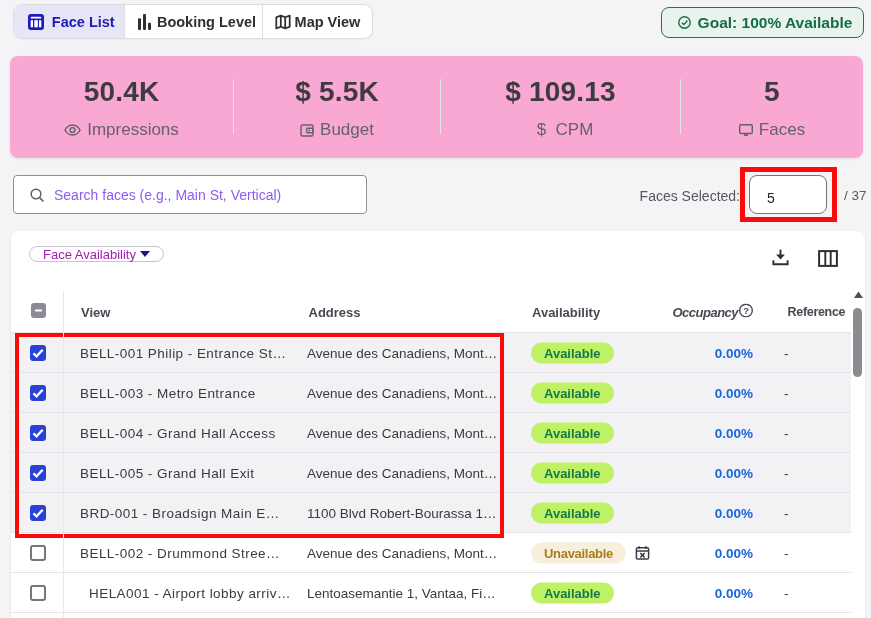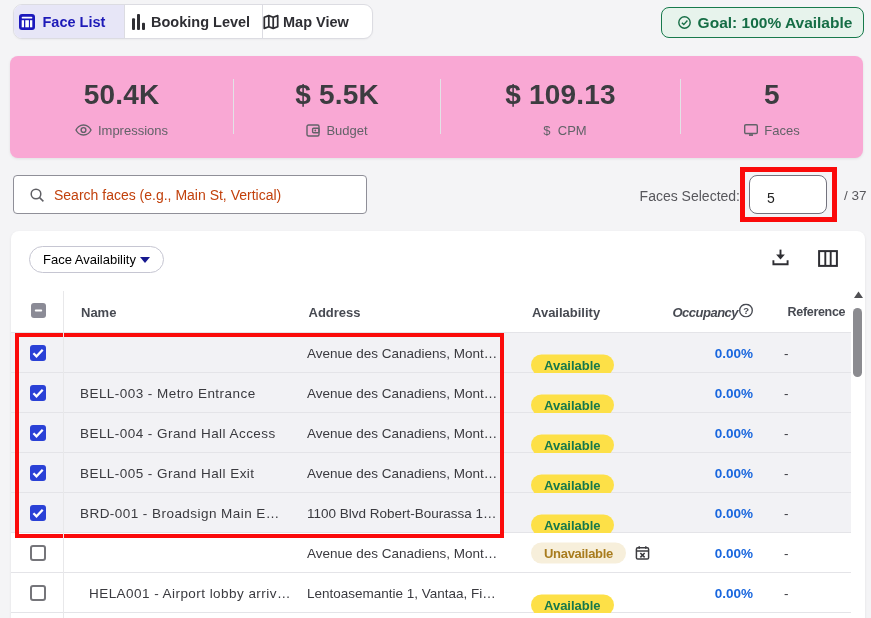--- a/index.html
+++ b/index.html
@@ -5,82 +5,82 @@
   * { margin:0; padding:0; box-sizing:border-box; }
   html,body { width:871px; height:618px; overflow:hidden; }
   body { background:#f4f4f6; font-family:"Liberation Sans", sans-serif; position:relative; }
   .abs { position:absolute; }
   .tab span, .goal span, .lab span, .search span { display:flex; align-items:center; }
 
   
   .tabs { left:13px; top:4px; height:35px; display:flex; background:#fff;
           border:1px solid #dcdce2; border-radius:9px; overflow:hidden;
           box-shadow:0 1px 2px rgba(0,0,0,0.04); }
-  .tab { display:flex; align-items:center; justify-content:flex-start; gap:7.5px;
+  .tab { display:flex; align-items:center; justify-content:center; gap:7.5px;
          font-size:14.5px; font-weight:600; color:#2e2e33; }
   .tab + .tab { border-left:1px solid #dcdce2; }
   .tab1 { width:110px; background:#e7e6f7; color:#1d1ab8; padding-left:5px; }
   .tab2 { width:110px; gap:4px; }
   .tab3 { width:138px; gap:6px; padding-left:7px; }
 
   
   .goal { left:661px; top:7px; width:203px; height:31px; background:#e7f3ec;
           border:1.5px solid #177a4c; border-radius:8px; display:flex;
           align-items:center; justify-content:center; gap:7px; padding-left:5px;
           color:#156d45; font-size:15.5px; font-weight:700; }
 
   
   .stats { left:10px; top:56px; width:853px; height:102px; background:#f9a8d4;
            border-radius:8px; box-shadow:0 1px 3px rgba(0,0,0,0.08); display:flex;text-align:center; }
   .stat { position:relative; display:flex; flex-direction:column; align-items:center;
           justify-content:center; padding-top:2px; }
   .stat .val { font-size:28px; font-weight:700; color:#3c3c40; letter-spacing:0.2px; }
-  .stat .lab { margin-top:12px; font-size:13px; color:#626268; display:flex;
+  .stat .lab { margin-top:12px; font-size:17px; color:#626268; display:flex;
                align-items:center; gap:6px; }
   .sdiv { width:1px; background:#e2e2e6; margin:23px 0 24px 0; }
 
   
   .search { left:13px; top:175px; width:354px; height:39px; background:#fff;
             border:1px solid #8f8f98; border-radius:4px; display:flex;
-            align-items:center; padding-left:15px; gap:9px; color:#c2410c;
+            align-items:center; padding-left:15px; gap:9px; color:#8b5cf6;
             font-size:14px; }
   .fsel { top:188px; left:560px; width:180px; text-align:right; font-size:14px; color:#57575c; }
   .redbox1 { left:740px; top:167px; width:97px; height:55px; border:5px solid #fb0a0a; }
   .numinput { left:749px; top:175px; width:78px; height:39px; background:#fff;
               border:1px solid #73737e; border-radius:8px; display:flex;
               align-items:center; padding-left:17px; padding-top:6px; font-size:14px; color:#222; }
   .of37 { top:188px; left:844px; font-size:13.5px; color:#57575c; }
 
   
   .card { left:11px; top:231px; width:854px; height:387px; background:#fff;
           border-radius:8px 8px 0 0; box-shadow:0 1px 3px rgba(0,0,0,0.08); }
-  .chip-fa { left:29px; top:246px; height:27px; border:1px solid #c6c6d2;
+  .chip-fa { left:29px; top:246px; height:16px; border:1px solid #c6c6d2;
              border-radius:14px; background:#fff; display:flex; align-items:center;
-             padding:0 13px; gap:4px; font-size:13px; color:#000000; }
+             padding:0 13px; gap:4px; font-size:13px; color:#a21caf; }
   .caret { width:0; height:0; border-left:5px solid transparent;
            border-right:5px solid transparent; border-top:6px solid #16188f; }
 
   .table { left:11px; top:291px; width:840px; overflow:hidden; }
   .hdr { height:42px; position:relative; font-weight:700; font-size:13px; color:#474a52;
          border-bottom:1px solid #e4e4e8; }
   .row { height:40px; position:relative; font-size:13.5px; color:#3a3a3f;
          border-bottom:1px solid #e4e4e8; background:#fff; }
   .row.sel { background:#f2f2f5; }
   .cell { position:absolute; top:20px; transform:translateY(-50%); white-space:nowrap; }
   .hdr .cell { top:21px; }
   .colline { left:63px; top:291px; width:1px; height:327px; background:#e8e8ea; z-index:5; }
   .cb { position:absolute; left:19px; top:12px; width:16px; height:16px; border-radius:3px; }
   .cb.on { background:#2a41d6; }
   .cb.off { background:#fff; border:2px solid #75757a; }
   .cb.ind { background:#8b8b96; left:19.5px; top:12px; width:15px; height:15px; }
   .cb svg { position:absolute; left:0; top:0; }
   .avail { position:absolute; left:520px; top:20px; transform:translateY(-50%);
            height:21px; border-radius:10.5px; padding:0 13px; display:flex;
            align-items:center; font-size:13px; font-weight:700; }
-  .avail.a { background:#fde047; color:#17784c;margin-top:12px; }
+  .avail.a { background:#bef264; color:#17784c; }
   .avail.u { background:#f7efdb; color:#a87c1e; letter-spacing:-0.3px; }
   .occ { position:absolute; right:98px; top:20px; transform:translateY(-50%);
          font-size:13.5px; font-weight:700; color:#1866de; }
   .ref { position:absolute; left:773px; top:20px; transform:translateY(-50%); color:#3a3a3f; }
 
   .redbox2 { left:15px; top:333px; width:489px; height:205px; border:4.5px solid #fb0a0a; }
 
   
   .sbar { left:852px; top:291px; width:13px; height:327px; background:#fff; }
   .sthumb { position:absolute; left:0.5px; top:16.5px; width:9.5px; height:69px;
@@ -184,37 +184,38 @@
       <line x1="12.7" y1="1.5" x2="12.7" y2="15.5" stroke="#2e2e33" stroke-width="1.9"></line>
     </svg></div>
 
 <div class="abs table">
   <div class="hdr">
     <span class="cb ind">
         <svg width="15" height="15" viewBox="0 0 15 15">
           <rect x="3.8" y="6.6" width="7.4" height="1.9" rx="0.95" fill="#fff"></rect>
         </svg>
       </span>
-    <span class="cell" style="left:70px;">Name</span>
+    <span class="cell" style="left:70px;">View</span>
     <span class="cell" style="left:297.5px;">Address</span>
     <span class="cell" style="left:521px;">Availability</span>
     <span class="cell" style="left:661.5px; letter-spacing:-0.5px;font-style:italic;">Occupancy</span>
     <span class="cell" style="left:727.5px; top:21px;" id="ic-q"><svg width="14" height="14" viewBox="0 0 14 14">
           <circle cx="7" cy="7" r="6.3" stroke="#474a52" stroke-width="1.35" fill="none"></circle>
           <text x="7.1" y="10.6" font-size="9.5" font-weight="700" fill="#474a52" text-anchor="middle" font-family="Liberation Sans">?</text>
         </svg></span>
     <span class="cell" style="left:776.5px; width:58px; overflow:hidden; font-size:12.5px; letter-spacing:-0.3px;">Reference Id</span>
   </div>
   <div id="rows">
       <div class="row sel">
         <span class="cb on">
           <svg width="16" height="16" viewBox="0 0 16 16">
             <path d="M3.4 8.2 L6.5 11.3 L12.7 4.8" stroke="#fff" stroke-width="2.3" fill="none"></path>
           </svg>
         </span>
+        <span class="cell" style="left:69px; letter-spacing:0.45px;">BELL-001 Philip - Entrance St…</span>
         <span class="cell" style="left:296px;">Avenue des Canadiens, Mont…</span>
         <span class="avail a">Available</span>
         <span class="occ">0.00%</span>
         <span class="ref">-</span>
       </div>
       <div class="row sel">
         <span class="cb on">
           <svg width="16" height="16" viewBox="0 0 16 16">
             <path d="M3.4 8.2 L6.5 11.3 L12.7 4.8" stroke="#fff" stroke-width="2.3" fill="none"></path>
           </svg>
@@ -256,20 +257,21 @@
           </svg>
         </span>
         <span class="cell" style="left:69px; letter-spacing:0.45px;">BRD-001 - Broadsign Main E…</span>
         <span class="cell" style="left:296px;">1100 Blvd Robert-Bourassa 1…</span>
         <span class="avail a">Available</span>
         <span class="occ">0.00%</span>
         <span class="ref">-</span>
       </div>
       <div class="row">
         <span class="cb off"></span>
+        <span class="cell" style="left:69px; letter-spacing:0.45px;">BELL-002 - Drummond Stree…</span>
         <span class="cell" style="left:296px;">Avenue des Canadiens, Mont…</span>
         <span class="avail u">Unavailable<svg width="15" height="15" viewBox="0 0 16 16" style="position:absolute; left:104px; top:3px;">
             <rect x="1.5" y="2.5" width="13" height="12" rx="1.5" stroke="#3c3c40" stroke-width="1.6" fill="none"></rect>
             <line x1="1.5" y1="5.8" x2="14.5" y2="5.8" stroke="#3c3c40" stroke-width="1.6"></line>
             <line x1="4.5" y1="0.8" x2="4.5" y2="3.4" stroke="#3c3c40" stroke-width="1.6"></line>
             <line x1="11.5" y1="0.8" x2="11.5" y2="3.4" stroke="#3c3c40" stroke-width="1.6"></line>
             <path d="M5.7 8 L10.3 12.6 M10.3 8 L5.7 12.6" stroke="#3c3c40" stroke-width="1.7"></path>
           </svg></span>
         <span class="occ">0.00%</span>
         <span class="ref">-</span>

